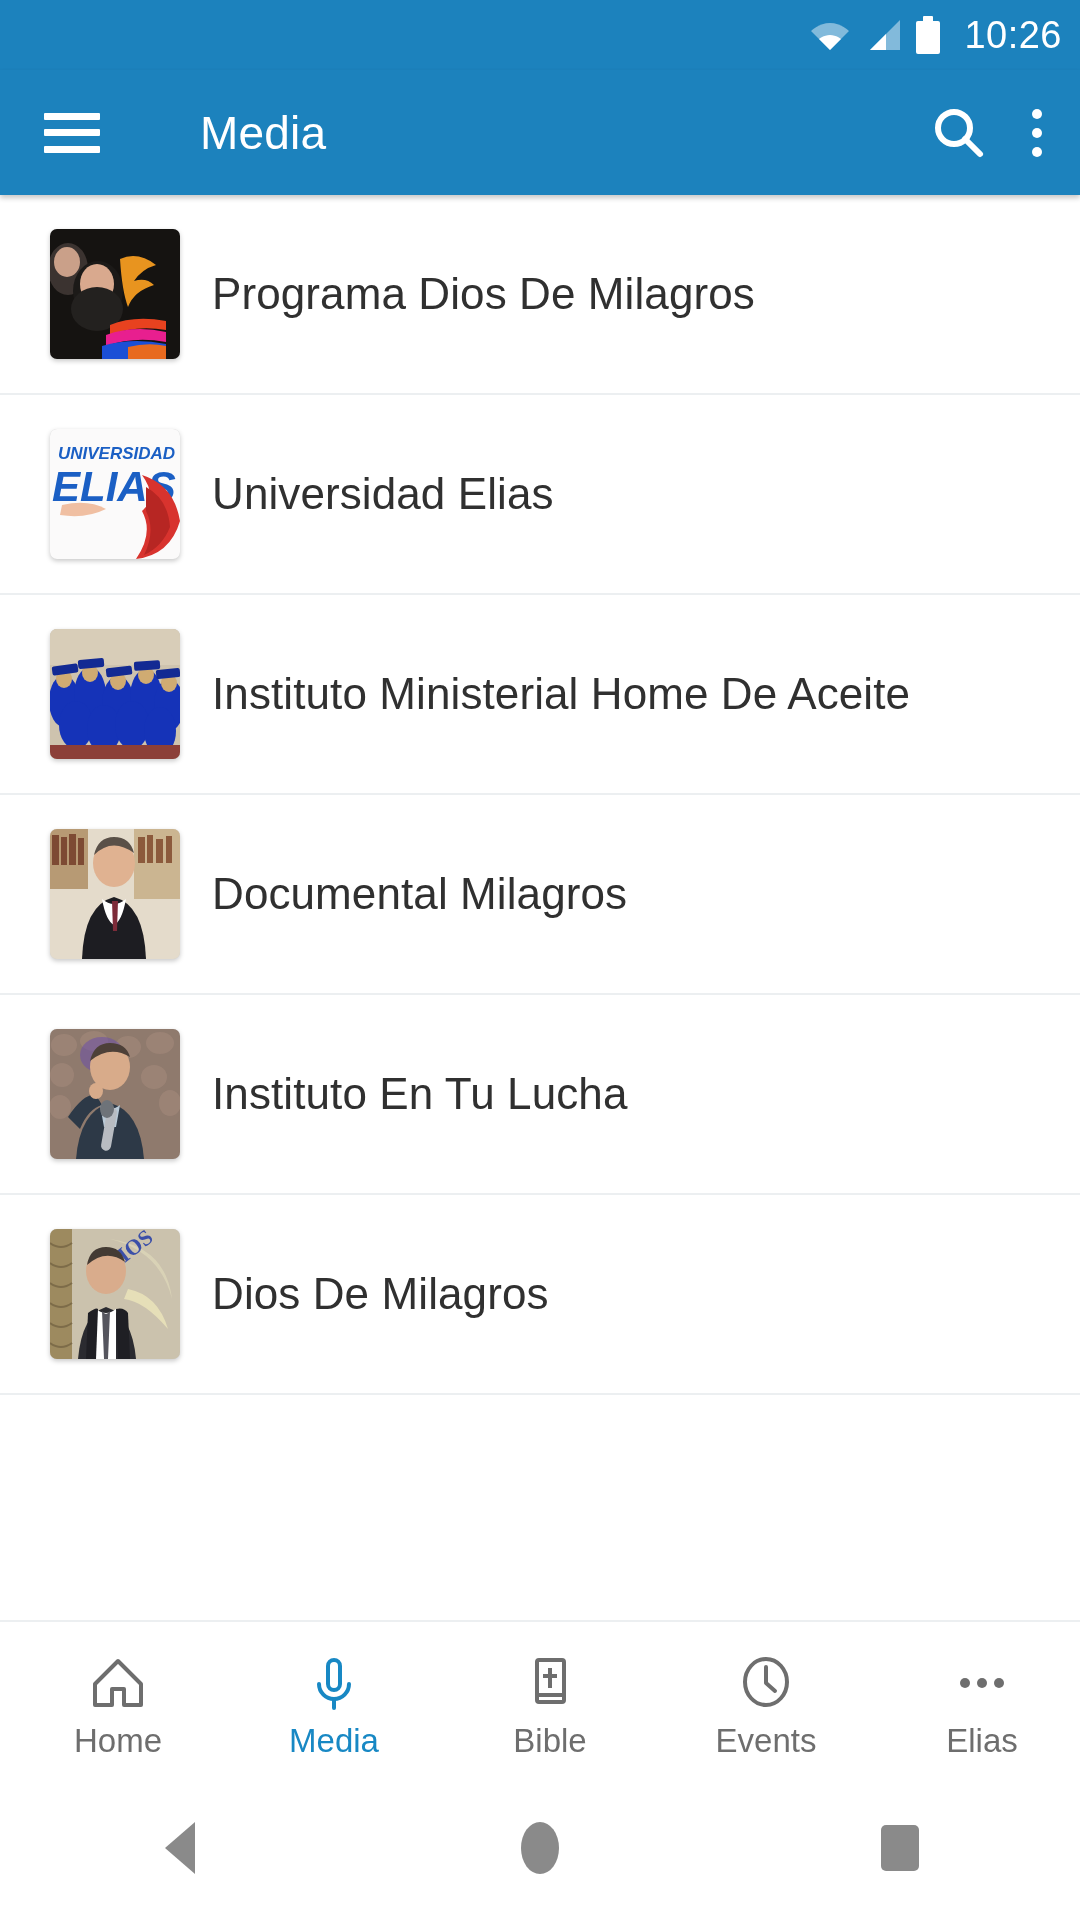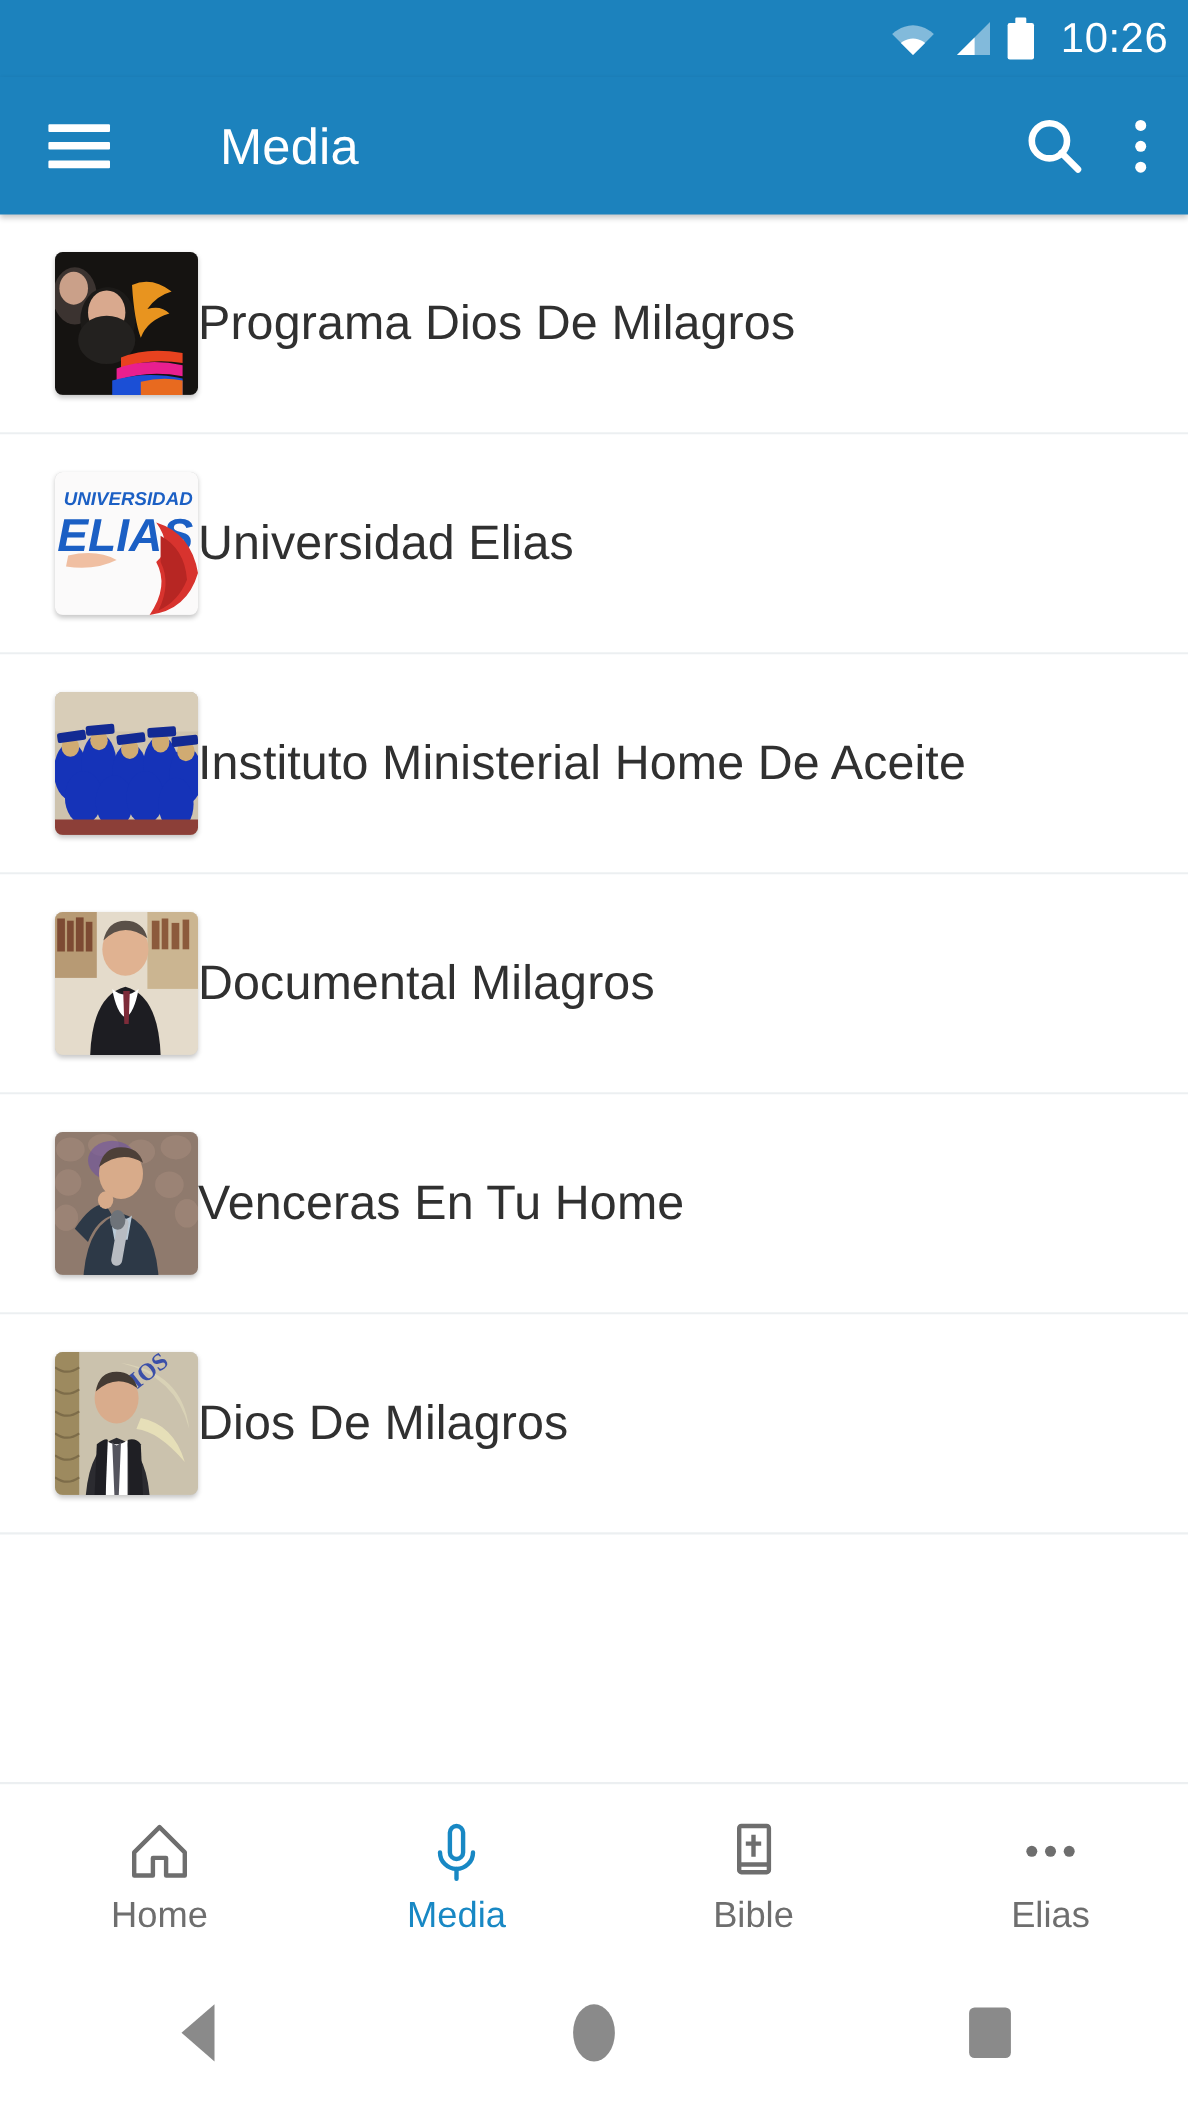--- a/index.html
+++ b/index.html
@@ -77,21 +77,21 @@
     cursor:pointer;
   }
   .thumb{
     width:130px; height:130px; margin-left:50px; flex:none;
     border-radius:7px; overflow:hidden; position:relative;
     box-shadow:0 2px 5px rgba(0,0,0,0.22);
     background:#cfcfcf;
   }
   .thumb svg{ display:block; width:130px; height:130px; }
   .item-title{
-    font-size:44px; color:#303030;
+    margin-left:32px; font-size:44px; color:#303030;
     line-height:1.05; font-weight:400; letter-spacing:0.1px;
     white-space:nowrap;
   }
 
   
   #bottom-nav{
     position:absolute; top:1620px; left:0; width:1080px; height:170px;
     background:#ffffff; display:flex; align-items:center;
     border-top:2px solid #eceff1;
     z-index:6;
@@ -283,21 +283,21 @@
         <ellipse cx="60" cy="38" rx="20" ry="23" fill="#d8ab8a"></ellipse>
         <path d="M40 32 q20 -16 40 -4 q-4 -14 -20 -14 q-16 0 -20 18 Z" fill="#4d4038"></path>
         <path d="M26 130 q4 -48 34 -56 q30 8 34 56 Z" fill="#2d3947"></path>
         <path d="M50 76 q10 8 20 0 l-4 22 l-12 0 Z" fill="#b9c9d6"></path>
         <path d="M18 88 q16 -24 28 -22 l6 10 q-14 4 -22 24 Z" fill="#2d3947"></path>
         <ellipse cx="46" cy="62" rx="7" ry="8" fill="#d8ab8a"></ellipse>
         <rect x="54" y="78" width="10" height="44" rx="5" fill="#b8bcc2" transform="rotate(10 59 100)"></rect>
         <ellipse cx="57" cy="80" rx="7" ry="9" fill="#6e7379"></ellipse>
       </svg>
     </div>
-    <div class="item-title">Venceras En Tu Home</div>
+    <div class="item-title">Instituto En Tu Lucha</div>
   </div>
 
   <div class="list-item">
     <div class="thumb">
       <svg viewBox="0 0 130 130">
         <rect width="130" height="130" fill="#cbc2ad"></rect>
         <rect x="0" y="0" width="22" height="130" fill="#9d8a5f"></rect>
         <g stroke="#7d6c49" stroke-width="2" fill="none">
           <path d="M0 14 q11 8 22 0"></path>
             <path d="M0 34 q11 8 22 0"></path>
@@ -350,20 +350,29 @@
       <svg width="54" height="54" viewBox="0 0 54 54">
         <rect x="14" y="4" width="27" height="42" rx="2" fill="none" stroke="#6e6e6e" stroke-width="4"></rect>
         <line x1="14" y1="39" x2="41" y2="39" stroke="#6e6e6e" stroke-width="4"></line>
         <line x1="27" y1="12" x2="27" y2="32" stroke="#6e6e6e" stroke-width="4"></line>
         <line x1="20" y1="20" x2="34" y2="20" stroke="#6e6e6e" stroke-width="4"></line>
       </svg>
     </span>
     <span class="nav-label">Bible</span>
   </div>
 
+  <div class="nav-tab">
+    <span class="nav-ico">
+      <svg width="54" height="54" viewBox="0 0 54 54">
+        <ellipse cx="27" cy="26" rx="21" ry="23" fill="none" stroke="#6e6e6e" stroke-width="4"></ellipse>
+        <path d="M27 11 L27 27 L36 35" fill="none" stroke="#6e6e6e" stroke-width="4" stroke-linecap="round" stroke-linejoin="round"></path>
+      </svg>
+    </span>
+    <span class="nav-label">Events</span>
+  </div>
 
   <div class="nav-tab">
     <span class="nav-ico">
       <svg width="54" height="54" viewBox="0 0 54 54">
         <circle cx="10" cy="27" r="5" fill="#6e6e6e"></circle>
         <circle cx="27" cy="27" r="5" fill="#6e6e6e"></circle>
         <circle cx="44" cy="27" r="5" fill="#6e6e6e"></circle>
       </svg>
     </span>
     <span class="nav-label">Elias</span>

